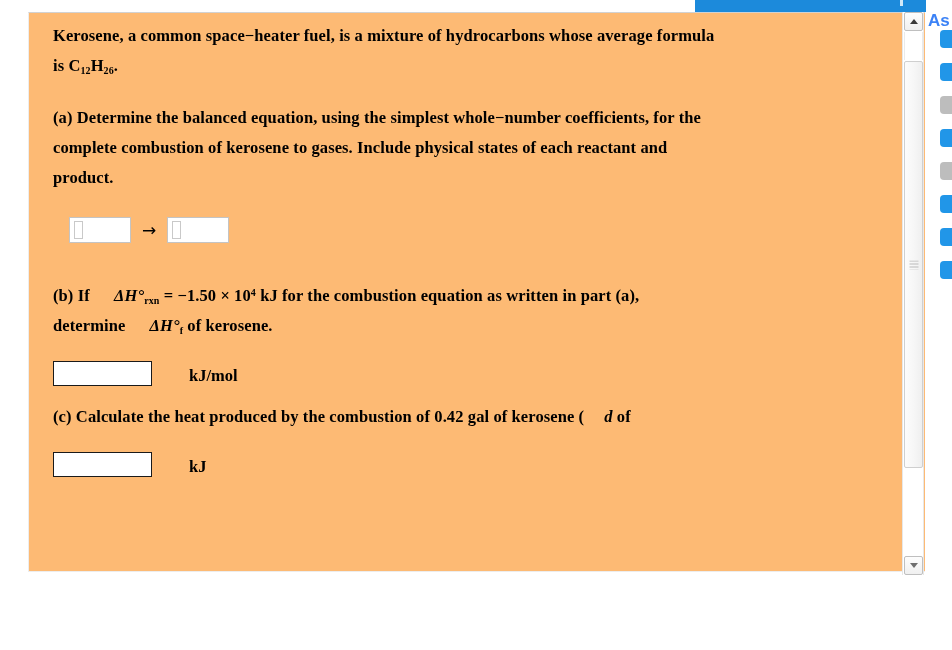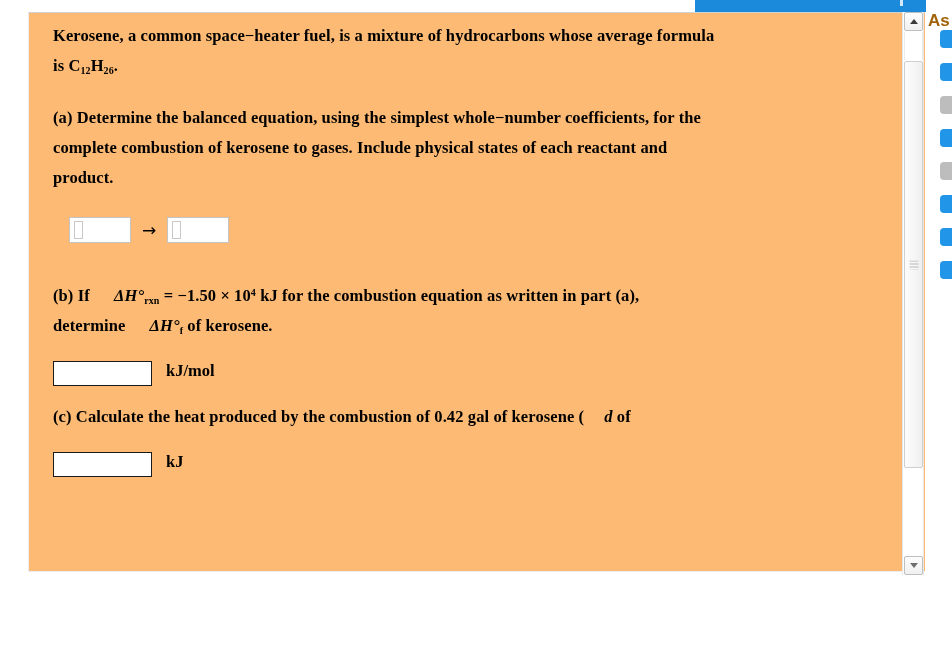--- a/index.html
+++ b/index.html
@@ -109,22 +109,23 @@
     font-weight: normal;
     color: #000;
     margin: 0 11px;
     font-family: "DejaVu Sans", sans-serif;
     line-height: 1;
   }
 
   
   .answer-row {
     display: flex;
-    align-items: flex-start;
+    align-items: flex-end;
     margin-top: 20px;
+    gap: 23px;
   }
   .answer-input {
     width: 99px;
     height: 25px;
     border: 1px solid #1a1a1a;
     background: #fff;
     box-sizing: border-box;
   }
   .answer-unit {
     font-size: 16.5px;
@@ -211,21 +212,21 @@
     background: #fff;
     overflow: hidden;
   }
   #side-panel-title {
     position: absolute;
     left: 2px;
     top: 11px;
     font-family: "Liberation Sans", sans-serif;
     font-size: 17px;
     font-weight: bold;
-    color: #a16207;
+    color: #3b82f6;
     white-space: nowrap;
   }
   .side-btn {
     position: absolute;
     left: 14px;
     width: 46px;
     height: 18px;
     border-radius: 4px;
   }
   .side-btn.primary  { background: #2196e8; }

